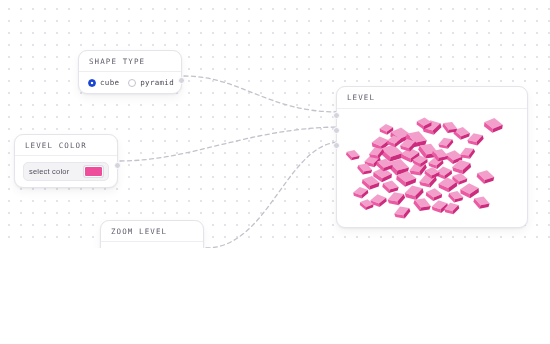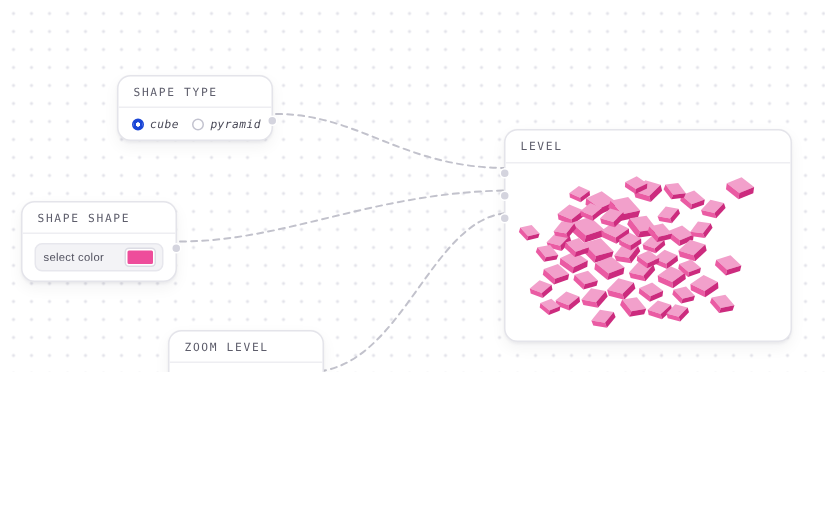--- a/index.html
+++ b/index.html
@@ -115,21 +115,20 @@
   .radio-dot.checked {
     border: 1px solid #1a46d6;
     background:
       radial-gradient(circle, #ffffff 0 1.3px, #1a46d6 1.6px 100%);
   }
   .radio-label {
     font-size: 7.5px;
     color: #4a4a58;
     letter-spacing: 0.3px;
     font-family: "DejaVu Sans Mono", "Liberation Mono", monospace;
-    font-style: italic;
   }
 
   
   #node-shape-color {
     left: 14px;
     top: 134px;
     width: 104px;
   }
   #node-shape-color .node-body { padding: 6px 8px; }
 
@@ -154,21 +153,21 @@
     width: 19px;
     height: 11px;
     border-radius: 2px;
     border: 1.5px solid #ffffff;
     box-shadow: 0 0 0 1px #dcdce4;
     margin-left: auto;
   }
 
   
   #node-zoom-level {
-    left: 112px;
+    left: 100px;
     top: 220px;
     width: 104px;
   }
   #node-zoom-level .node-body { padding: 9px 9px; }
 
   .slider {
     position: relative;
     width: 100%;
     height: 10px;
     display: flex;
@@ -244,21 +243,21 @@
         <div class="radio-opt">
           <span class="radio-dot"></span>
           <span class="radio-label">pyramid</span>
         </div>
       </div>
     </div>
     <span class="port out" style="top:26px"></span>
   </div>
 
   <div class="node" id="node-shape-color">
-    <div class="node-header">SHAPE SHAPE</div>
+    <div class="node-header">LEVEL COLOR</div>
     <div class="node-body">
       <div class="color-button">
         <span class="color-button-label">select color</span>
         <span class="color-swatch" id="color-swatch" style="background: rgb(238, 77, 155);"></span>
       </div>
     </div>
     <span class="port out" style="top:27px"></span>
   </div>
 
   <div class="node" id="node-zoom-level">

